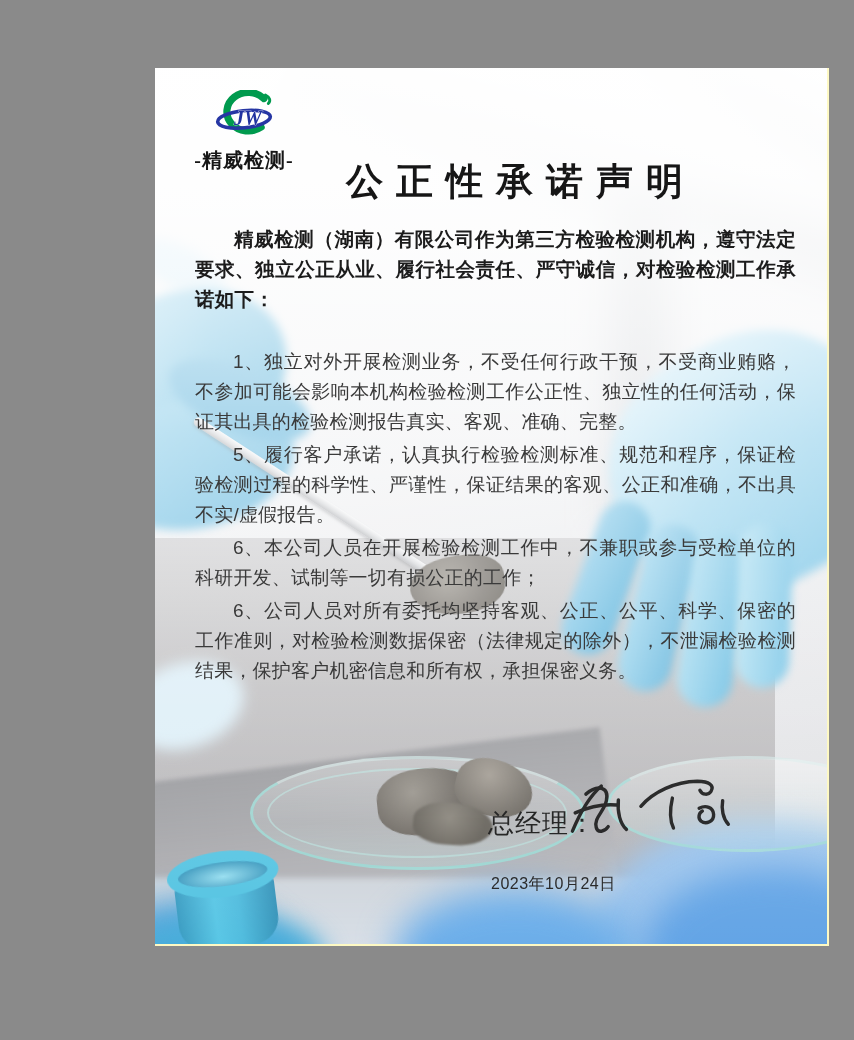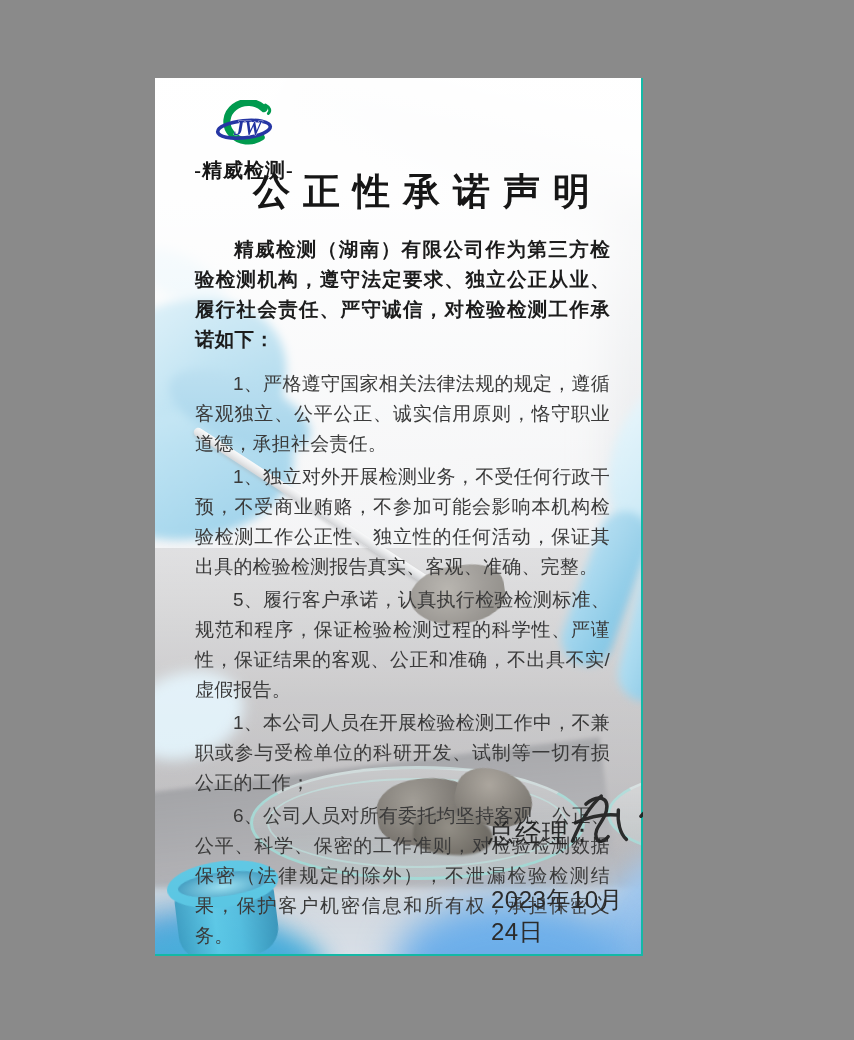--- a/index.html
+++ b/index.html
@@ -1,22 +1,22 @@
 <!DOCTYPE html>
 <html><head>
 <meta charset="utf-8">
 <style>
   * { margin:0; padding:0; box-sizing:border-box; }
   html,body { width:854px; height:1040px; }
   body { background:#8a8a8a; font-family:"Liberation Sans","DejaVu Sans",sans-serif; position:relative; overflow:hidden; }
 
   .canvas { position:absolute; inset:0; background:#8a8a8a; }
 
-  .page { position:absolute; left:155px; top:78px; width:488px; height:878px;
-          background:#14b8a6; overflow:hidden; }
+  .page { position:absolute; left:155px; top:68px; width:674px; height:878px;
+          background:#fef9c3; overflow:hidden; }
 
   
   .photo { position:absolute; left:0; top:0; right:2px; bottom:2px; overflow:hidden; background:
            linear-gradient(170deg,#f6f7f8 0%,#eff0f2 45%,#e3e4e7 70%,#d8d9dc 100%); }
   .ph { position:absolute; }
   .fold1 { left:120px; top:40px; width:620px; height:120px; transform:rotate(18deg);
            background:linear-gradient(180deg,rgba(200,204,210,0) 0%,rgba(185,190,197,.5) 50%,rgba(200,204,210,0) 100%); filter:blur(10px); }
   .fold2 { left:300px; top:-40px; width:520px; height:90px; transform:rotate(32deg);
            background:linear-gradient(180deg,rgba(205,209,214,0) 0%,rgba(178,183,191,.55) 50%,rgba(205,209,214,0) 100%); filter:blur(9px); }
   .fold3 { left:430px; top:120px; width:110px; height:340px;
@@ -100,27 +100,27 @@
   .logo-mark { display:inline-block; width:74px; height:50px; }
   .brand { margin-top:3px; font-family:Liberation Serif, serif; font-weight:bold;
            font-size:20px; color:#161616; letter-spacing:1px; white-space:nowrap; }
 
   .title { position:absolute; left:0; right:0; top:94px; text-align:center; padding-left:58px;
            font-family:Liberation Serif, serif; font-weight:900;
            font-size:37px; line-height:40px; letter-spacing:13px; color:#161616; white-space:nowrap; }
 
   .body-text { position:absolute; left:40px; right:33px; top:156px; }
   .intro { font-size:19.5px; line-height:30px; font-weight:bold; color:#1c1c1c;
-           text-indent:2em; text-align:justify; margin-bottom:15px; letter-spacing:.3px; }
+           text-indent:2em; text-align:justify; margin-bottom:33px; letter-spacing:.3px; }
   .item  { font-size:19px; line-height:30px; color:#3a3a3a;
            text-indent:2em; text-align:justify; margin-bottom:3px; letter-spacing:.2px; }
 
   .sig-label { position:absolute; left:333px; top:738px; font-size:26px; color:#262626; letter-spacing:1px; }
   .signature { position:absolute; left:398px; top:700px; width:185px; height:80px; transform:rotate(-4deg); }
-  .date { position:absolute; left:336px; top:806px; font-size:24px; color:#2b2b2b; letter-spacing:.5px; }
+  .date { position:absolute; left:336px; top:806px; font-size:16px; color:#2b2b2b; letter-spacing:.5px; }
 </style>
 </head>
 <body>
 
 <div class="canvas">
   <div class="page">
 
     <div class="photo">
       <div class="ph fold1"></div>
       <div class="ph fold2"></div>
@@ -175,24 +175,23 @@
           <ellipse cx="50" cy="41" rx="37" ry="12" transform="rotate(-6 50 41)" fill="none" stroke="#2636a4" stroke-width="5"></ellipse>
           <text x="36" y="49" font-family="Liberation Serif, DejaVu Serif, serif" font-style="italic" font-weight="bold" font-size="28" fill="#2133a0" stroke="#ffffff" stroke-width="0.8" paint-order="stroke">JW</text>
         </svg>
         <div class="brand">-精威检测-</div>
       </div>
 
       <h1 class="title">公正性承诺声明</h1>
 
       <div class="body-text">
         <p class="intro">精威检测（湖南）有限公司作为第三方检验检测机构，遵守法定要求、独立公正从业、履行社会责任、严守诚信，对检验检测工作承诺如下：</p>
-        <p class="item">1、严格遵守国家相关法律法规的规定，遵循客观独立、公平公正、诚实信用原则，恪守职业道德，承担社会责任。</p>
         <p class="item">1、独立对外开展检测业务，不受任何行政干预，不受商业贿赂，不参加可能会影响本机构检验检测工作公正性、独立性的任何活动，保证其出具的检验检测报告真实、客观、准确、完整。</p>
         <p class="item">5、履行客户承诺，认真执行检验检测标准、规范和程序，保证检验检测过程的科学性、严谨性，保证结果的客观、公正和准确，不出具不实/虚假报告。</p>
-        <p class="item">1、本公司人员在开展检验检测工作中，不兼职或参与受检单位的科研开发、试制等一切有损公正的工作；</p>
+        <p class="item">6、本公司人员在开展检验检测工作中，不兼职或参与受检单位的科研开发、试制等一切有损公正的工作；</p>
         <p class="item">6、公司人员对所有委托均坚持客观、公正、公平、科学、保密的工作准则，对检验检测数据保密（法律规定的除外），不泄漏检验检测结果，保护客户机密信息和所有权，承担保密义务。</p>
       </div>
 
       <span class="sig-label">总经理：</span>
 
       <svg class="signature" viewBox="0 0 185 80" fill="none" stroke="#1f1f1f" stroke-width="3.4" stroke-linecap="round" stroke-linejoin="round" opacity="0.92">
         <path d="M18,58 C26,42 38,24 50,15"></path>
         <path d="M34,22 C46,13 58,16 54,30 C51,41 40,46 42,56 C43,62 50,61 54,56"></path>
         <path d="M22,40 C36,35 52,33 64,35"></path>
         <path d="M66,30 C64,42 66,54 72,60"></path>

